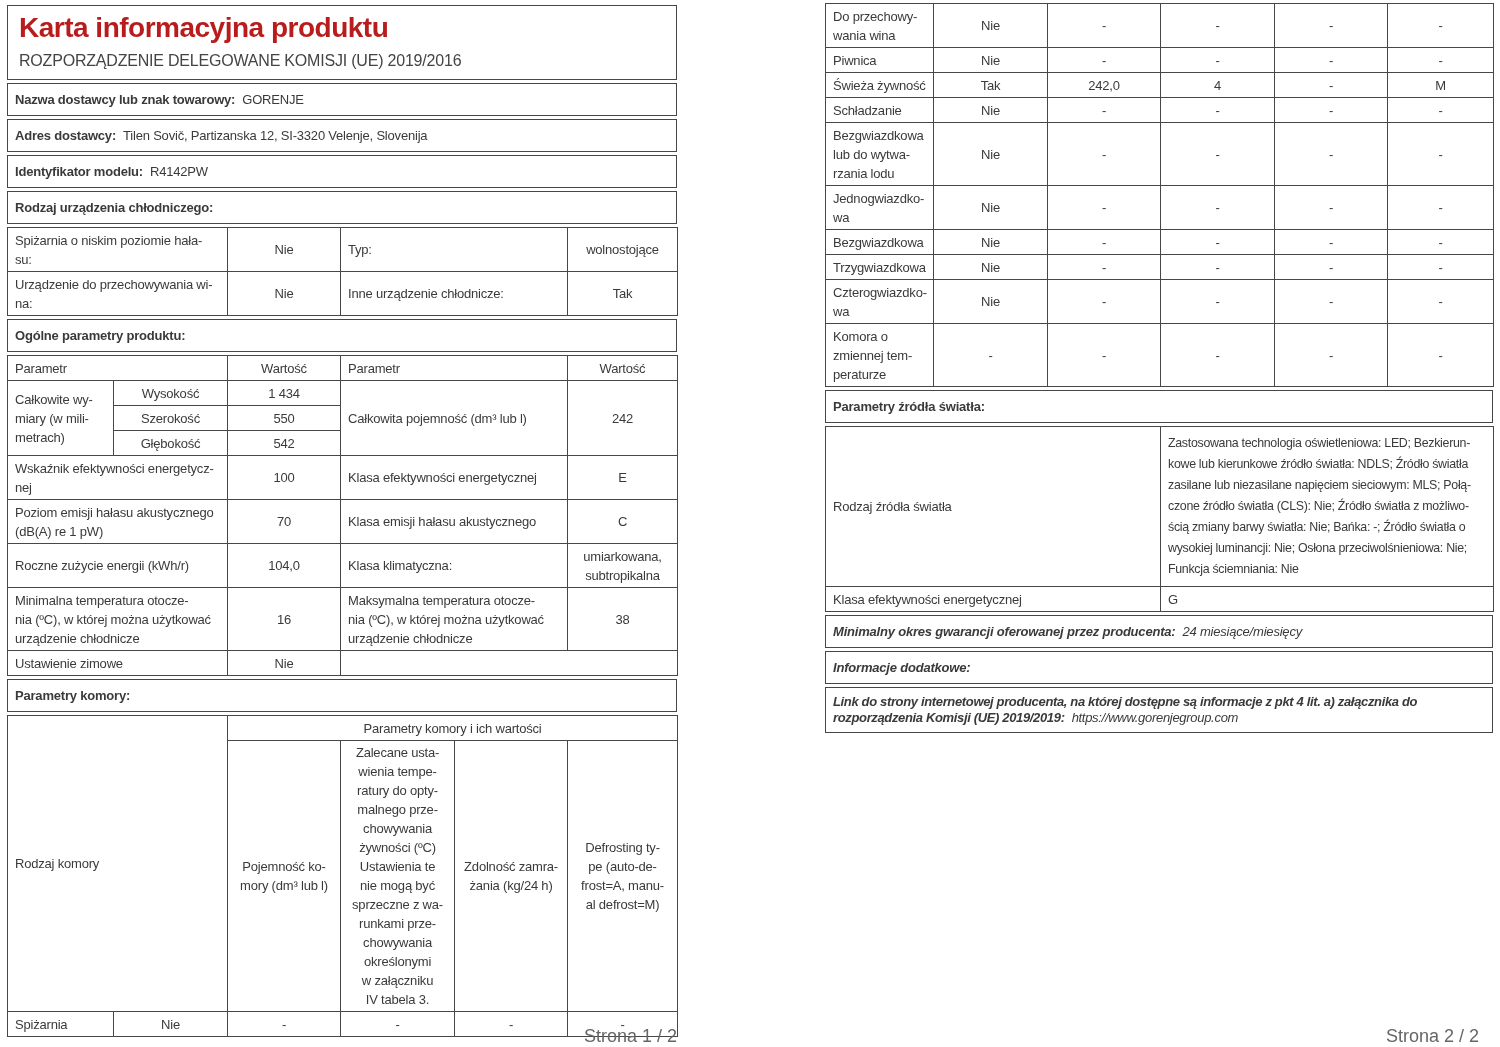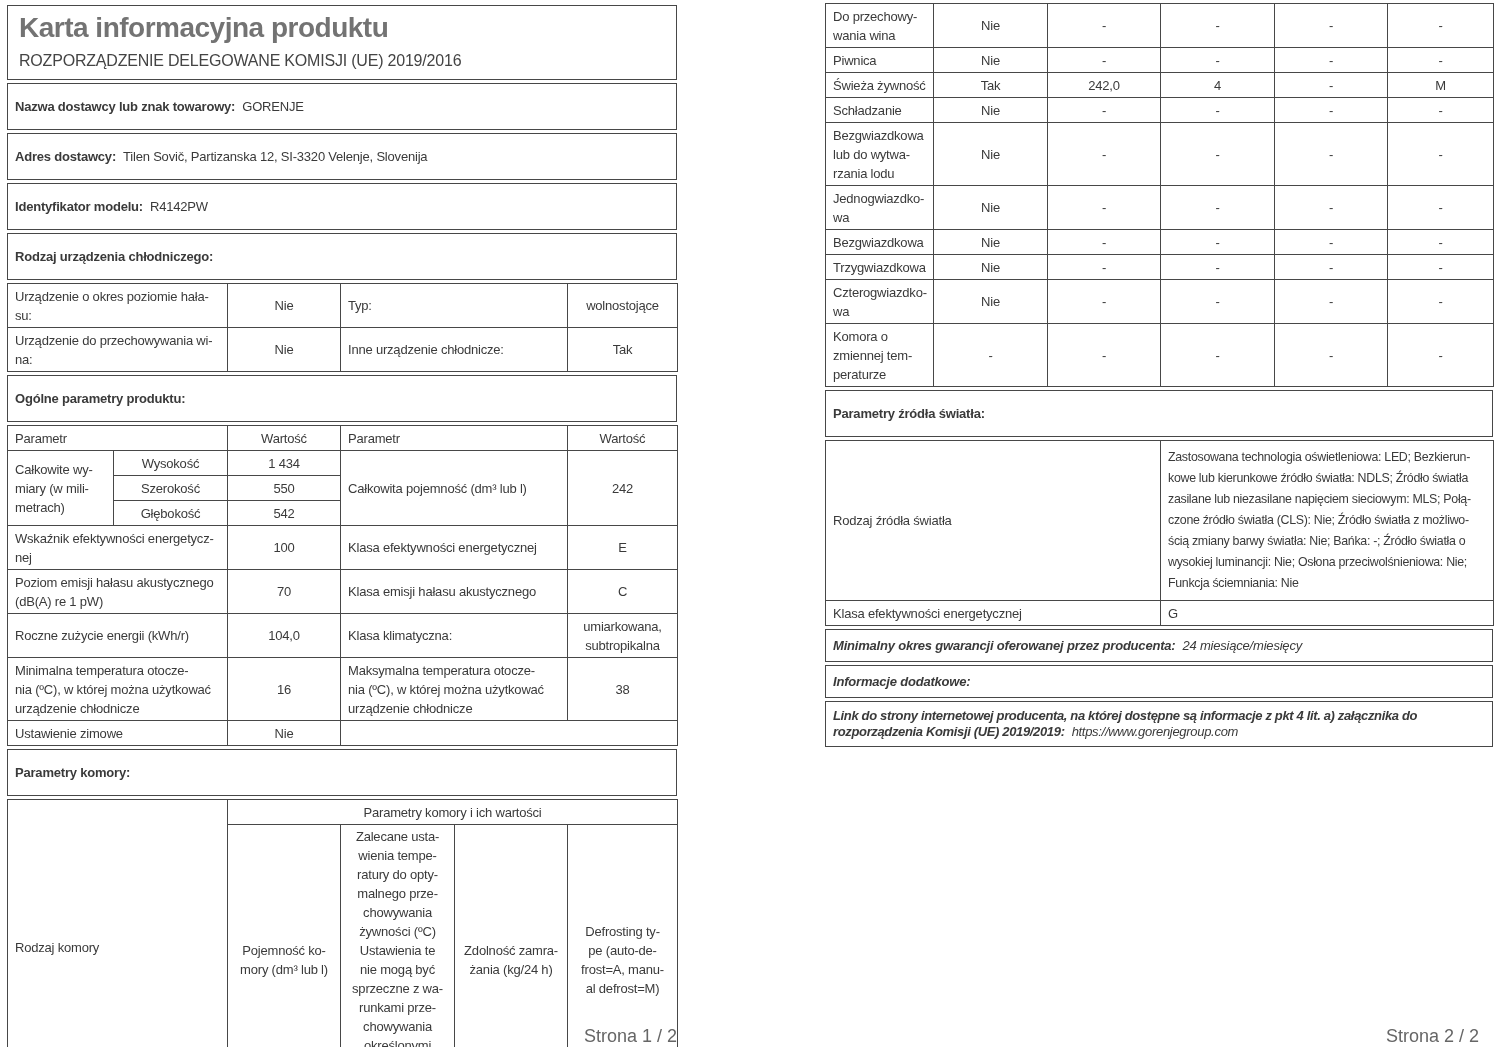--- a/index.html
+++ b/index.html
@@ -21,32 +21,32 @@
     display: flex;
     flex-direction: column;
     row-gap: 3px;
   }
   .sheet-left  { left: 7px;   top: 5px; width: 670px; }
   .sheet-right { left: 825px; top: 3px; width: 668px; }
 
   
   .box {
     border: 1.5px solid #474747;
-    padding: 13px 7px;
+    padding: 6px 7px;
     line-height: 19px;
     background: #fff;
   }
   .box.pad-lg { padding: 6px 7px; font-style: italic; }
   .section-title { font-weight: bold; }
   .lbl { font-weight: bold; }
   .val { margin-left: 7px; }
 
   .doc-header { border: 1.5px solid #474747; padding: 5px 11px 9px 11px; }
   .doc-title {
-    color: #737373;
+    color: #b91c1c;
     font-size: 28px;
     font-weight: bold;
     letter-spacing: -0.5px;
     line-height: 34px;
   }
   .doc-reg { font-size: 16px; margin-top: 7px; color: #444; }
 
   table {
     border-collapse: collapse;
     table-layout: fixed;
@@ -112,21 +112,21 @@
       <colgroup>
           <col style="width:106px">
           <col style="width:114px">
           <col style="width:113px">
           <col style="width:114px">
           <col style="width:113px">
           <col style="width:110px">
         </colgroup>
       <tbody>
           <tr>
-        <td colspan="2">Urządzenie o okres poziomie hała-
+        <td colspan="2">Spiżarnia o niskim poziomie hała-
 su:</td>
         <td class="c">Nie</td>
         <td colspan="2">Typ:</td>
         <td class="c">wolnostojące</td>
       </tr>
       <tr>
         <td colspan="2">Urządzenie do przechowywania wi-
 na:</td>
         <td class="c">Nie</td>
         <td colspan="2">Inne urządzenie chłodnicze:</td>

